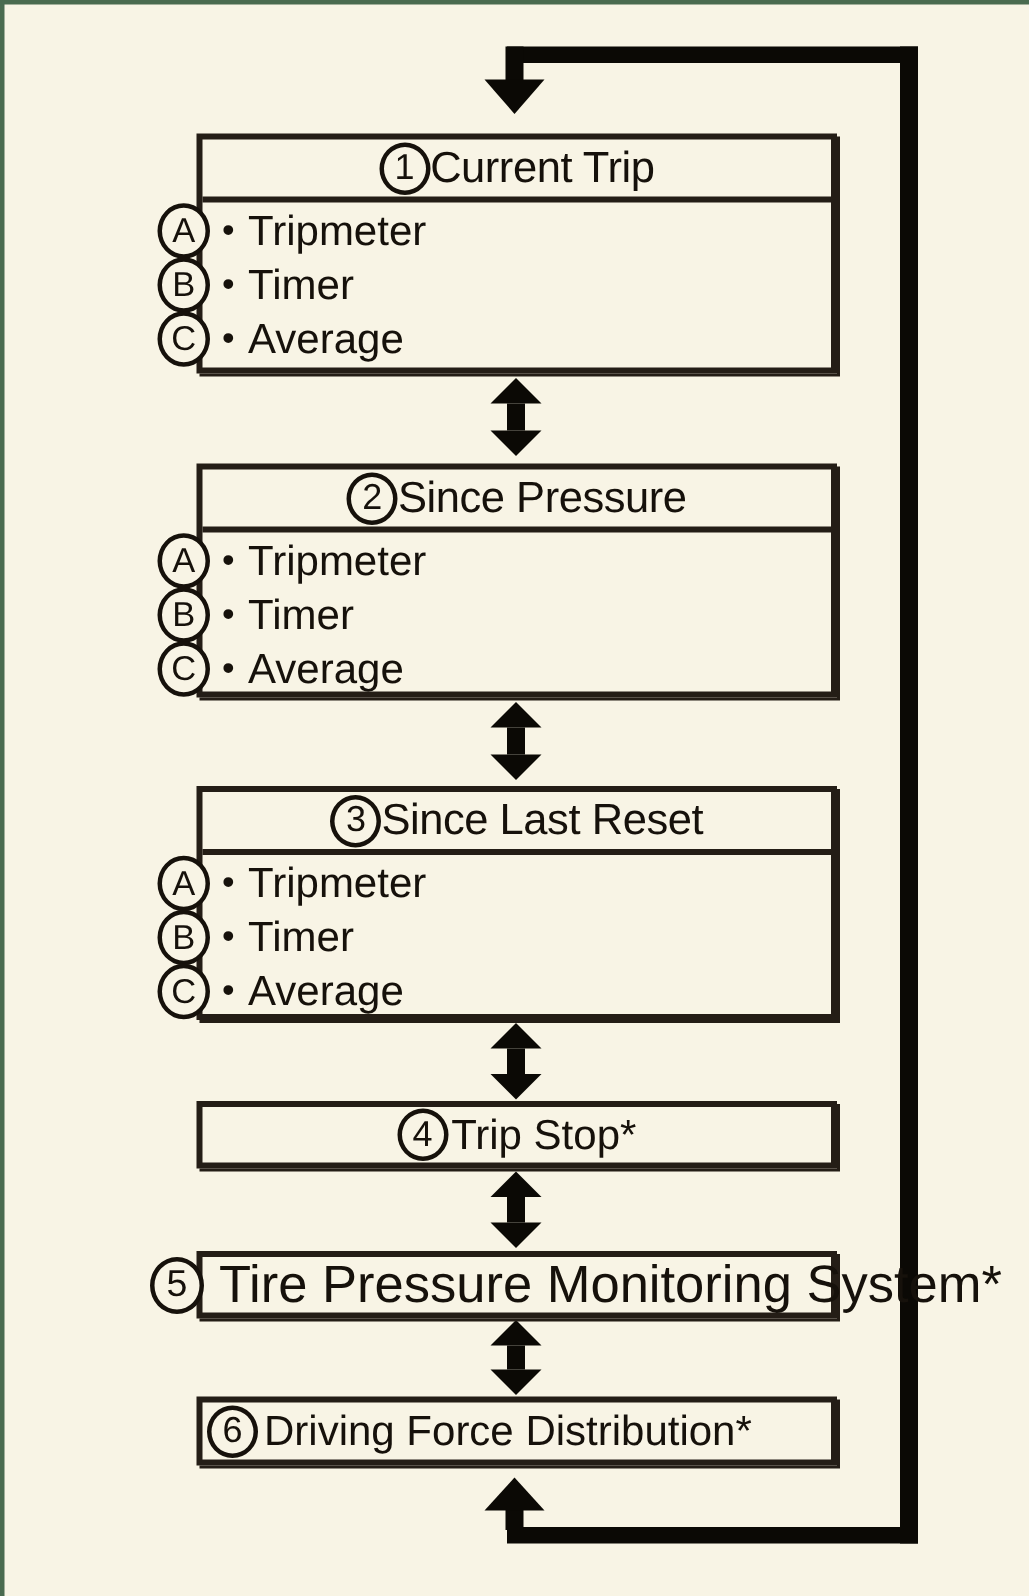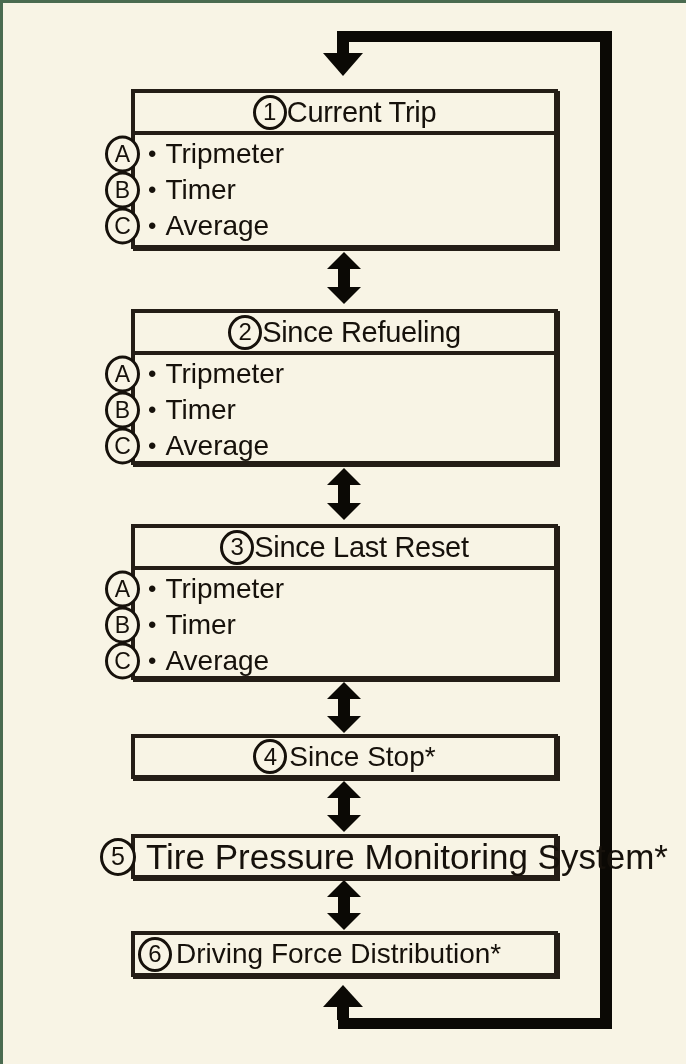--- a/index.html
+++ b/index.html
@@ -150,21 +150,21 @@
         <span class="clet">C</span>
         <span class="bullet">•</span>
         <span class="ilabel">Average</span>
       </div>
     </div>
   </div>
 
   <div class="box" id="box2">
     <div class="box-header">
       <span class="cnum">2</span>
-        <span class="btitle">Since Refueling</span>
+        <span class="btitle">Since Pressure</span>
     </div>
     <div class="box-body">
       <div class="item">
         <span class="clet">A</span>
         <span class="bullet">•</span>
         <span class="ilabel">Tripmeter</span>
       </div>
       <div class="item">
         <span class="clet">B</span>
         <span class="bullet">•</span>
@@ -197,21 +197,21 @@
       <div class="item">
         <span class="clet">C</span>
         <span class="bullet">•</span>
         <span class="ilabel">Average</span>
       </div>
     </div>
   </div>
 
   <div class="box single" id="box4">
     <span class="cnum">4</span>
-    <span class="stitle">Since Stop*</span>
+    <span class="stitle">Trip Stop*</span>
   </div>
 
   <div class="box single" id="box5">
     <span class="cnum5">5</span>
     <span class="stitle">Tire Pressure Monitoring System*</span>
   </div>
 
   <div class="box single" id="box6">
     <span class="cnum">6</span>
     <span class="stitle">Driving Force Distribution*</span>

